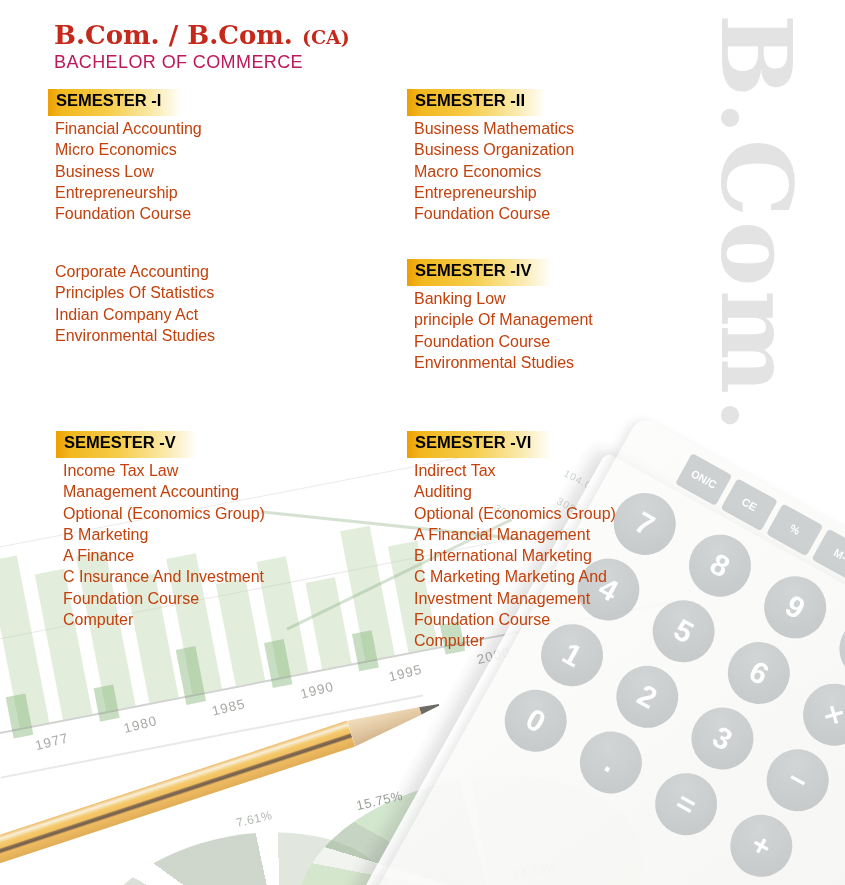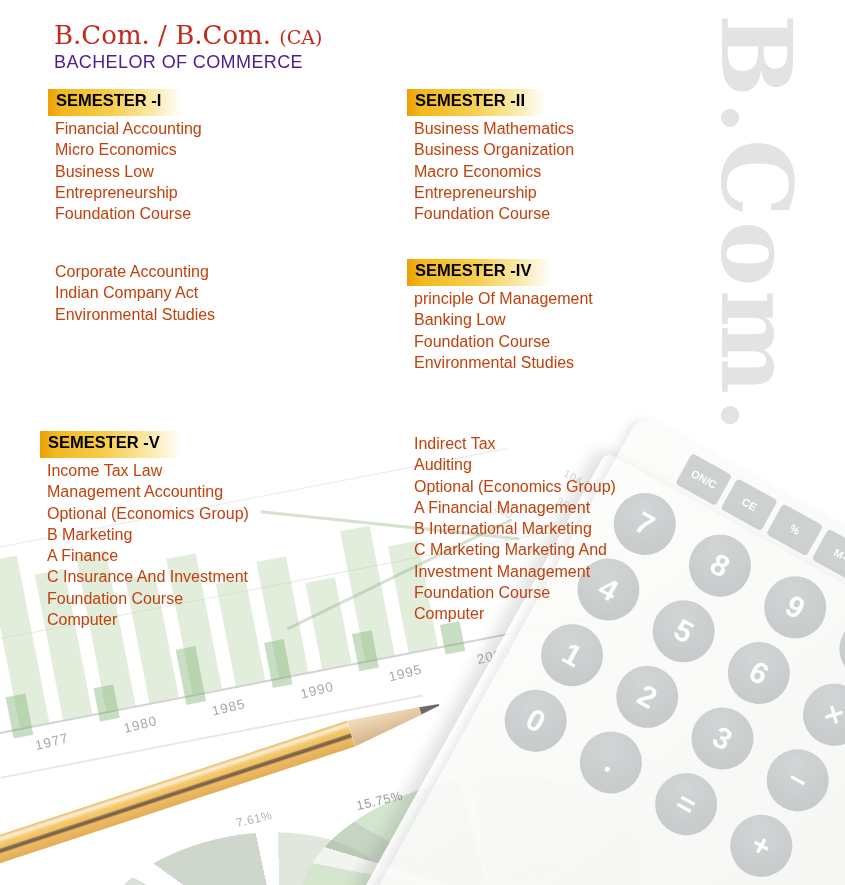--- a/index.html
+++ b/index.html
@@ -85,30 +85,30 @@
                  clip-path:polygon(0 36%, 100% 47%, 100% 53%, 0 64%); }
 
   
   .watermark { position:absolute; top:14px; right:40px; writing-mode:vertical-rl;
                font-family:"DejaVu Serif","Liberation Serif",serif; font-weight:bold;
                font-size:98px; letter-spacing:4px; color:#e3e3e3; line-height:1; }
 
   
   .content { position:absolute; inset:0; z-index:10; }
   .title { position:absolute; left:54px; top:20px;
-           font-family:"DejaVu Serif","Liberation Serif",serif; font-weight:normal;
+           font-family:"DejaVu Serif","Liberation Serif",serif; font-weight:bold;
            font-size:26px; color:#c5291b; white-space:nowrap; }
   .title .suffix { font-size:19px; }
-  .subtitle { position:absolute; left:54px; top:52px; font-size:18px; color:#4c1d95;
+  .subtitle { position:absolute; left:54px; top:52px; font-size:18px; color:#be185d;
               letter-spacing:.4px; white-space:nowrap; }
 
   .sem { position:absolute; width:345px; }
   .sem1{left:48px;top:89px} .sem2{left:407px;top:89px}
   .sem3{left:48px;top:259px} .sem4{left:407px;top:259px}
-  .sem5{left:40px;top:431px} .sem6{left:407px;top:431px}
+  .sem5{left:56px;top:431px} .sem6{left:407px;top:431px}
   .sem-title { display:inline-block; font-weight:bold; font-size:16.5px; color:#000;
                padding:2px 20px 6px 8px; white-space:nowrap;
                background:linear-gradient(90deg,#ec9f03 0%,#f2b81e 10%,#f6cc49 45%,
                           #fae9a9 78%, rgba(254,250,235,.15) 100%); }
   .sem-list { margin-top:2px; padding-left:7px; font-size:16px; color:#c2410c;
               line-height:21.3px; }
 </style>
 </head>
 <body>
 
@@ -226,50 +226,52 @@
         <div>Business Organization</div>
         <div>Macro Economics</div>
         <div>Entrepreneurship</div>
         <div>Foundation Course</div>
       </div>
     </div>
 
     <div class="sem sem3">
       <div class="sem-list">
         <div>Corporate Accounting</div>
+        <div>Principles Of Statistics</div>
         <div>Indian Company Act</div>
         <div>Environmental Studies</div>
       </div>
     </div>
 
     <div class="sem sem4">
       <div class="sem-title">SEMESTER -IV</div>
       <div class="sem-list">
+        <div>Banking Low</div>
         <div>principle Of Management</div>
-        <div>Banking Low</div>
         <div>Foundation Course</div>
         <div>Environmental Studies</div>
       </div>
     </div>
 
     <div class="sem sem5">
       <div class="sem-title">SEMESTER -V</div>
       <div class="sem-list">
         <div>Income Tax Law</div>
         <div>Management Accounting</div>
         <div>Optional (Economics Group)</div>
         <div>B Marketing</div>
         <div>A Finance</div>
         <div>C Insurance And Investment</div>
         <div>Foundation Course</div>
         <div>Computer</div>
       </div>
     </div>
 
     <div class="sem sem6">
+      <div class="sem-title">SEMESTER -VI</div>
       <div class="sem-list">
         <div>Indirect Tax</div>
         <div>Auditing</div>
         <div>Optional (Economics Group)</div>
         <div>A Financial Management</div>
         <div>B International Marketing</div>
         <div>C Marketing Marketing And</div>
         <div>Investment Management</div>
         <div>Foundation Course</div>
         <div>Computer</div>

